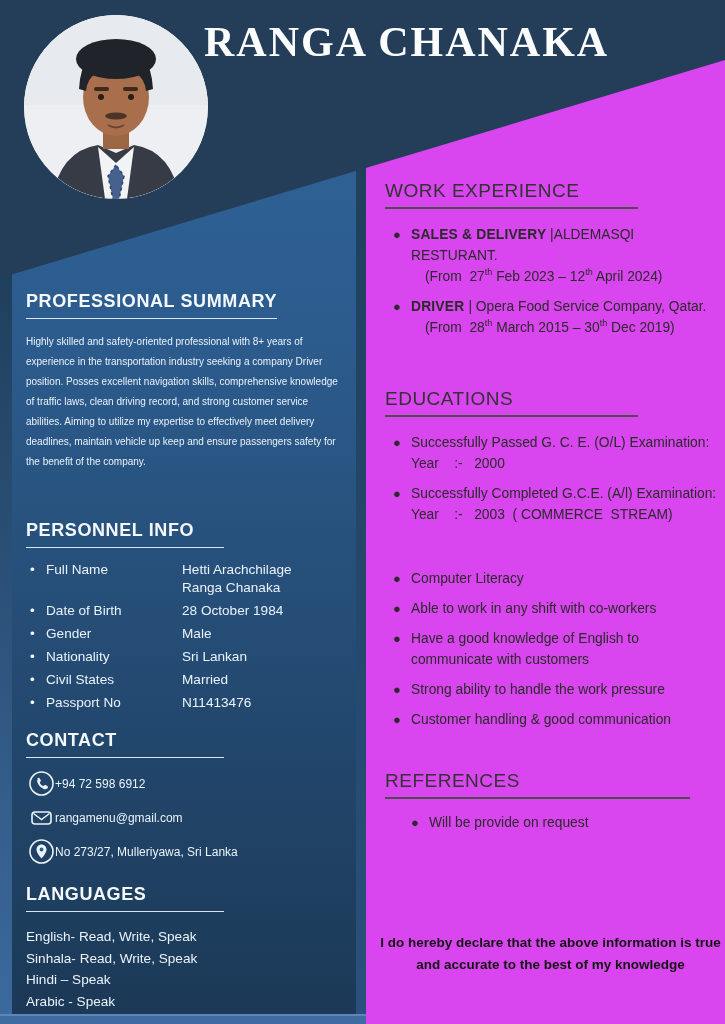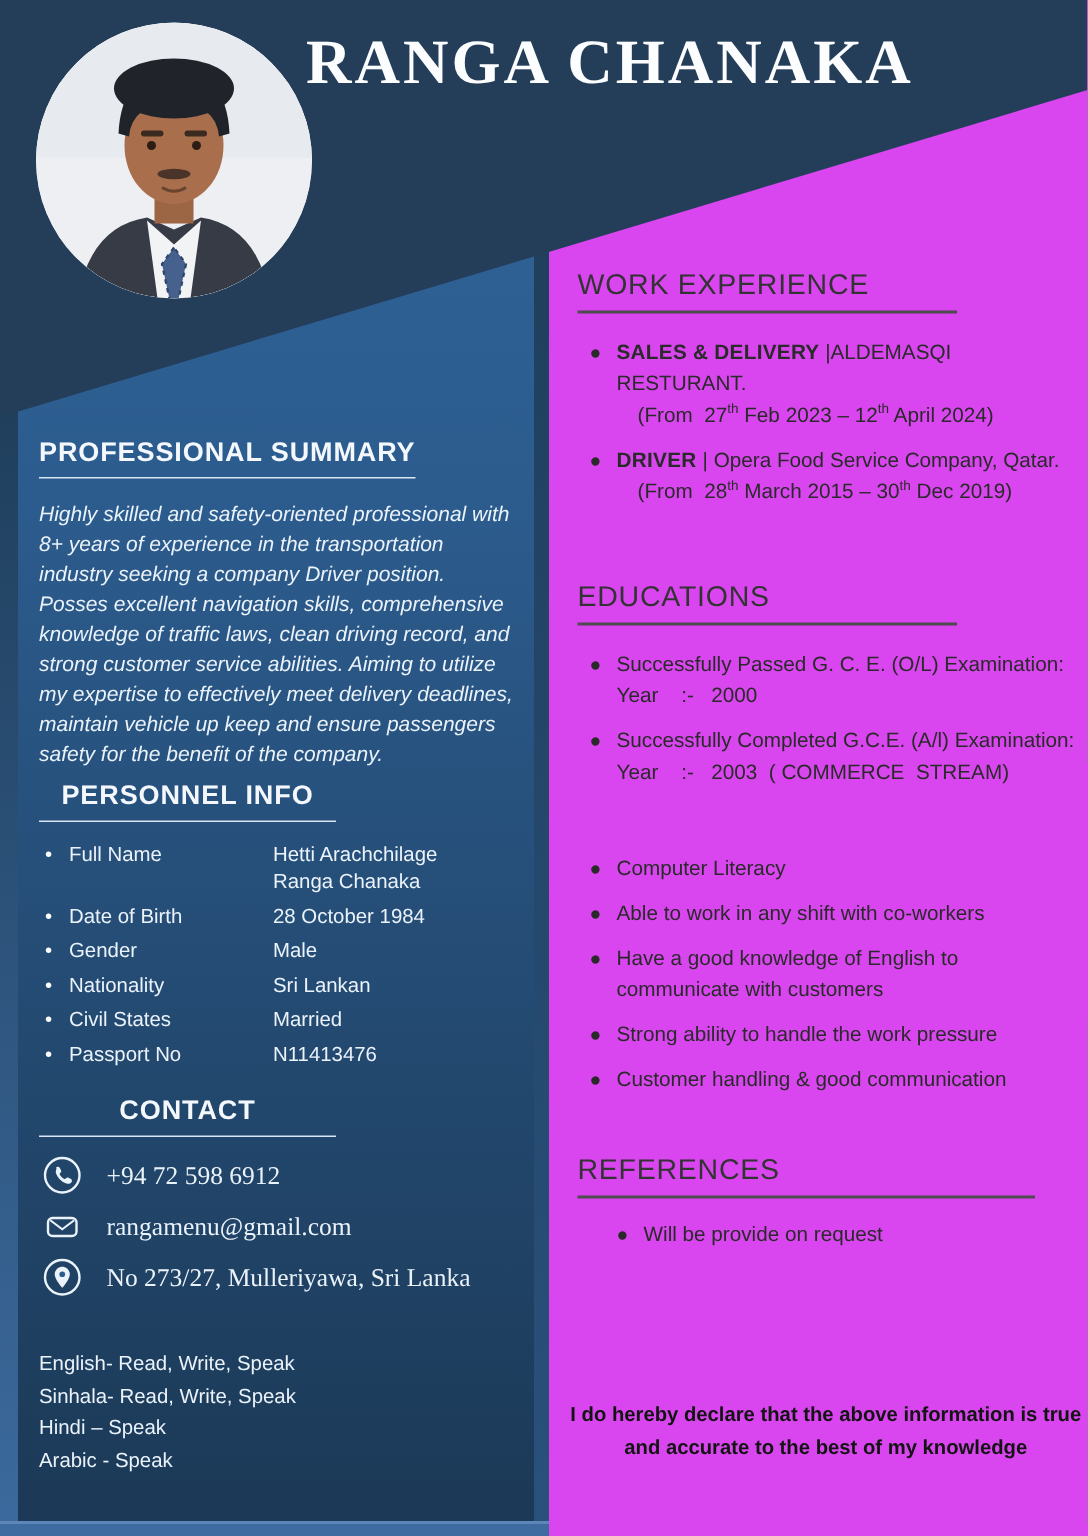--- a/index.html
+++ b/index.html
@@ -28,33 +28,33 @@
   .name { position:absolute; left:204px; top:18px; width:510px;
     font-family:"Liberation Serif", serif; font-weight:bold; font-size:42px;
     letter-spacing:2px; color:#fcfdfe; white-space:nowrap; }
   .job-title { position:absolute; left:206px; top:64px; width:500px;
     font-family:"Liberation Serif", serif; font-size:26px; letter-spacing:1.5px;
     color:#eaf0f7; white-space:nowrap; }
 
   
   .side-section { position:absolute; left:26px; width:318px; color:#eaf2fa; }
   .side-h { font-size:18px; font-weight:600; letter-spacing:.6px; color:#f4f8fc;
-    padding-bottom:6px; border-bottom:1.5px solid #d9e6f3; width:fit-content; min-width:198px;text-align:center; }
-  .summary-text { margin-top:13px; font-size:14px; line-height:20px; color:#eaf2fa;font-style:italic; }
+    padding-bottom:6px; border-bottom:1.5px solid #d9e6f3; width:fit-content; min-width:198px; }
+  .summary-text { margin-top:13px; font-size:10px; line-height:20px; color:#eaf2fa; }
 
   .pi-list { margin-top:13px; }
   .pi-row { display:flex; padding-left:4px; margin-bottom:5px; font-size:13.6px; line-height:18px; }
   .pi-bullet { width:16px; color:#fff; }
   .pi-label { width:136px; }
   .pi-value { flex:1; white-space:pre-line; }
 
   .contact-list { margin-top:12px; }
   .contact-row { display:flex; align-items:center; margin-bottom:7px; }
   .contact-icon { width:27px; height:27px; flex:0 0 27px; margin-left:2px; }
-  .contact-text { margin-left:16px; font-size:17px;font-family:Liberation Serif, serif; }
+  .contact-text { font-size:12px; }
 
   .lang-list { margin-top:14px; font-size:13.6px; line-height:21.5px; }
 
   
   .main-section { position:absolute; left:385px; width:337px; color:#2a2a2a; }
   .main-h { font-size:19px; font-weight:500; letter-spacing:.5px; color:#333;
     padding-bottom:5px; border-bottom:2px solid #4d4d4d; width:fit-content; min-width:253px; }
   .main-h.wide { min-width:305px; }
 
   .we-subhead { margin-top:12px; font-size:14.5px; font-weight:bold; line-height:21px;
@@ -182,20 +182,21 @@
           <circle cx="13.5" cy="13.5" r="11.5" fill="none" stroke="#eaf2fa" stroke-width="1.6"></circle>
           <path d="M13.5 6.5c-2.8 0-5 2.2-5 5 0 3.7 5 9 5 9s5-5.3 5-9c0-2.8-2.2-5-5-5z" fill="#eaf2fa"></path>
           <circle cx="13.5" cy="11.5" r="1.9" fill="#2c5c8e"></circle>
         </svg>
         <span class="contact-text">No 273/27, Mulleriyawa, Sri Lanka</span>
       </div>
     </div>
   </div>
 
   <div class="side-section" style="top:884px;">
+    <div class="side-h">LANGUAGES</div>
     <div class="lang-list">
       <div>English- Read, Write, Speak</div>
       <div>Sinhala- Read, Write, Speak</div>
       <div>Hindi – Speak</div>
       <div>Arabic - Speak</div>
     </div>
   </div>
 
   <div class="main-section" style="top:180px;">
     <div class="main-h">WORK EXPERIENCE</div>

